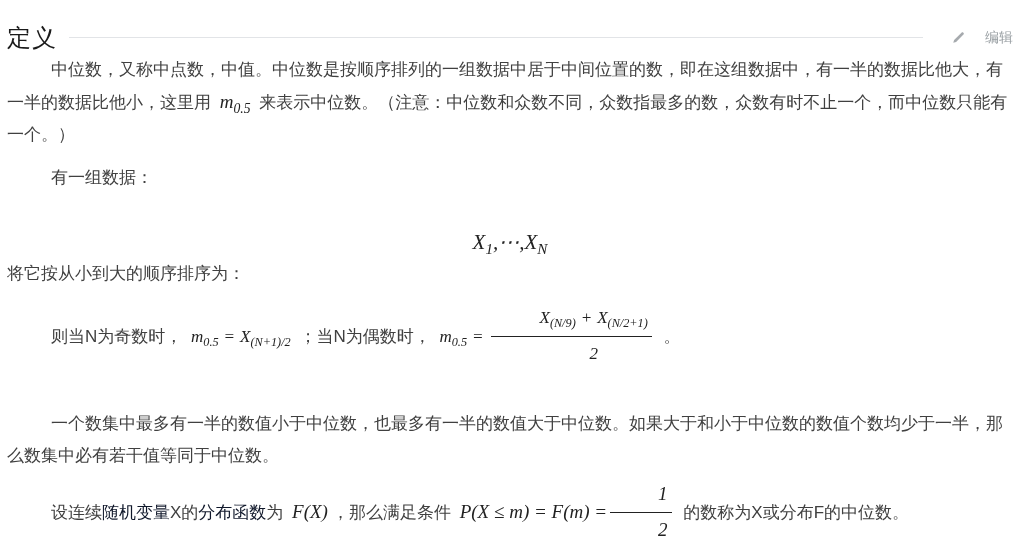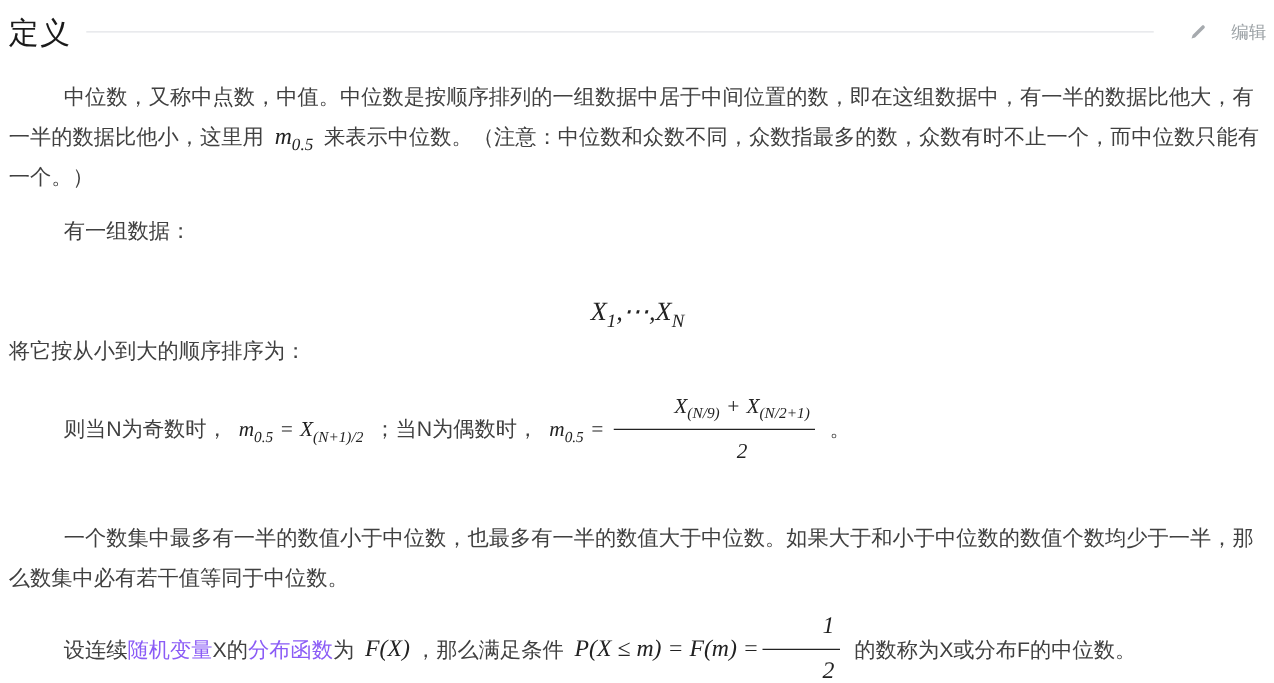--- a/index.html
+++ b/index.html
@@ -4,21 +4,21 @@
 <style>
   * { margin: 0; padding: 0; box-sizing: border-box; }
   html, body { background: #ffffff; }
   body {
     width: 1019px;
     height: 546px;
     overflow: hidden;
     font-family: "Liberation Sans", sans-serif;
     color: #404040;
   }
-  .page { width: 1019px; height: 546px; padding: 4px 6px 0 7px; }
+  .page { width: 1019px; height: 546px; padding: 16px 6px 0 7px; }
 
   
   .section-header {
     display: flex;
     align-items: center;
     padding-top: 5px;
     height: 38px;
   }
   .section-title {
     font-size: 24px;
@@ -46,21 +46,21 @@
   }
   .edit-link svg { display: block; }
 
   
   p.body-par {
     font-size: 17px;
     line-height: 32px;
     color: #404040;
   }
   .indent { text-indent: 44px; }
-  .mt20 { margin-top: 20px; }
+  .mt20 { }
   .mt11 { margin-top: 11px; }
   .mt14 { margin-top: 32px; }
   .mt26 { margin-top: 36px; }
   .mt8  { margin-top: 8px; }
 
   
   .math {
     font-family: "Liberation Serif", "DejaVu Serif", serif;
     font-style: italic;
     color: #222222;
@@ -97,21 +97,21 @@
     display: block;
     padding: 0 4px 2px 4px;
     border-bottom: 1.6px solid #222222;
   }
   .frac .den { display: block; padding-top: 1px; }
 
   .case-par { margin-top: 14px; }
   .case-par .math { font-size: 17px; }
 
   
-  a.wiki-link { color: #8b5cf6; text-decoration: none; cursor: pointer; }
+  a.wiki-link { color: #0f172a; text-decoration: none; cursor: pointer; }
 </style>
 </head>
 <body>
 
 <div class="page">
 
   <div class="section-header">
     <h2 class="section-title">定义</h2>
     <div class="section-rule"></div>
     <a class="edit-link">

